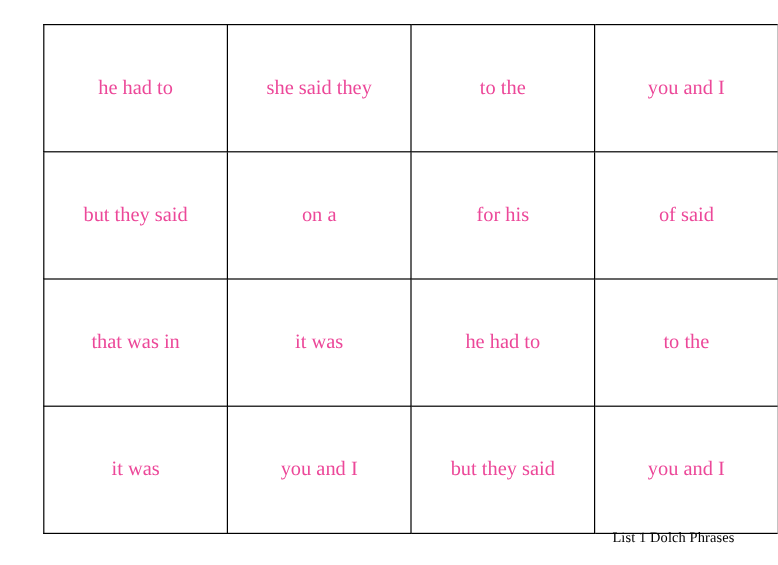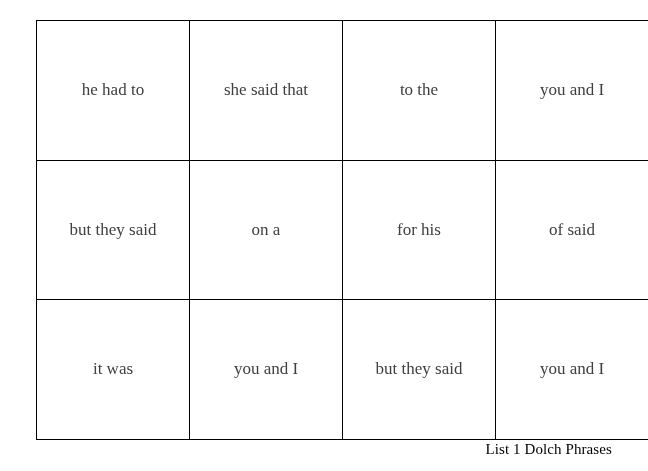--- a/index.html
+++ b/index.html
@@ -32,53 +32,59 @@
     table-layout: fixed;
   }
   #card-grid td {
     border: 1px solid #000000;
     width: 144px;
     height: 105px;
     text-align: center;
     vertical-align: middle;
     font-size: 17px;
     font-family: "Liberation Serif", serif;
-    color: #404040;
+    color: #ec4899;
     padding: 0 4px;
     line-height: 1.2;
   }
   #footer-label {
     position: absolute;
     right: 36px;
     top: 441px;
-    font-size: 15px;
+    font-size: 12px;
     font-family: "Liberation Serif", serif;
     color: #000000;
     text-align: right;
     letter-spacing: 0.1px;
   }
 </style>
 </head>
 <body>
 
 <div id="sheet">
 
   <table id="card-grid">
     <tbody>
       <tr>
         <td>he had to</td>
-        <td>she said that</td>
+        <td>she said they</td>
         <td>to the</td>
         <td>you and I</td>
       </tr>
       <tr>
         <td>but they said</td>
         <td>on a</td>
         <td>for his</td>
         <td>of said</td>
+      </tr>
+      <tr>
+        <td>that was in</td>
+        <td>it was</td>
+        <td>he had to</td>
+        <td>to the</td>
       </tr>
       <tr>
         <td>it was</td>
         <td>you and I</td>
         <td>but they said</td>
         <td>you and I</td>
       </tr>
     </tbody>
   </table>
 

